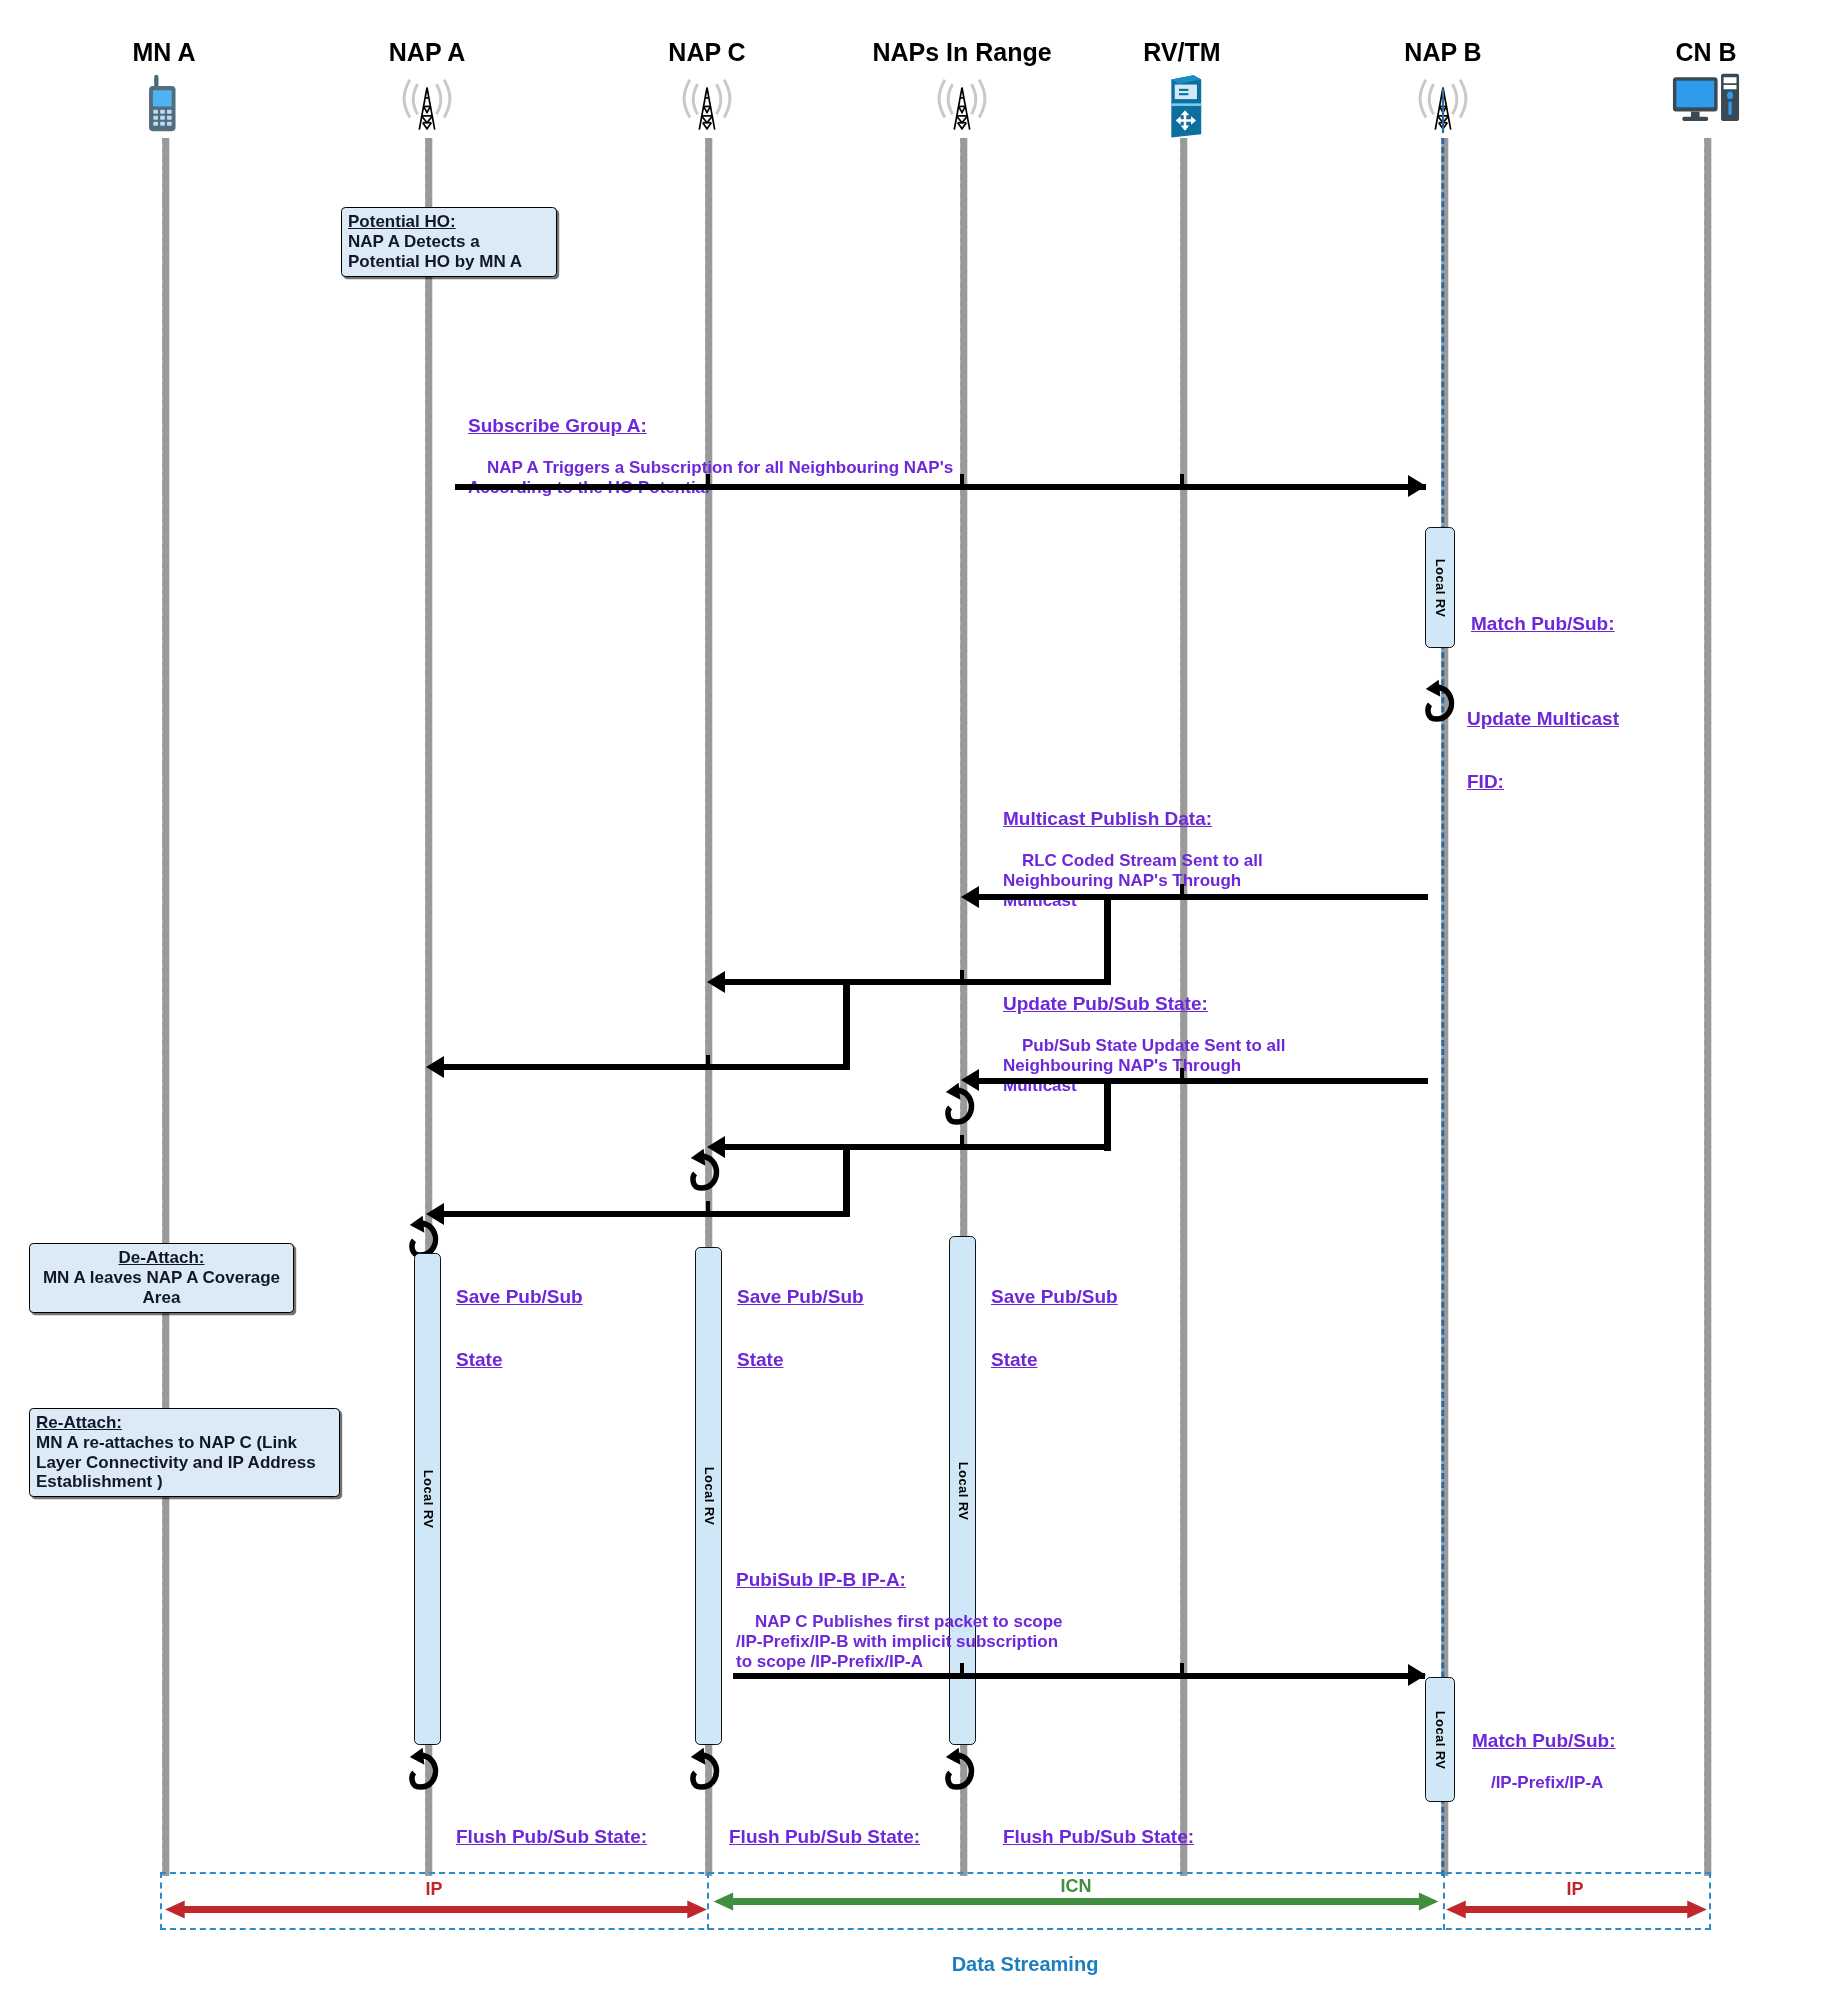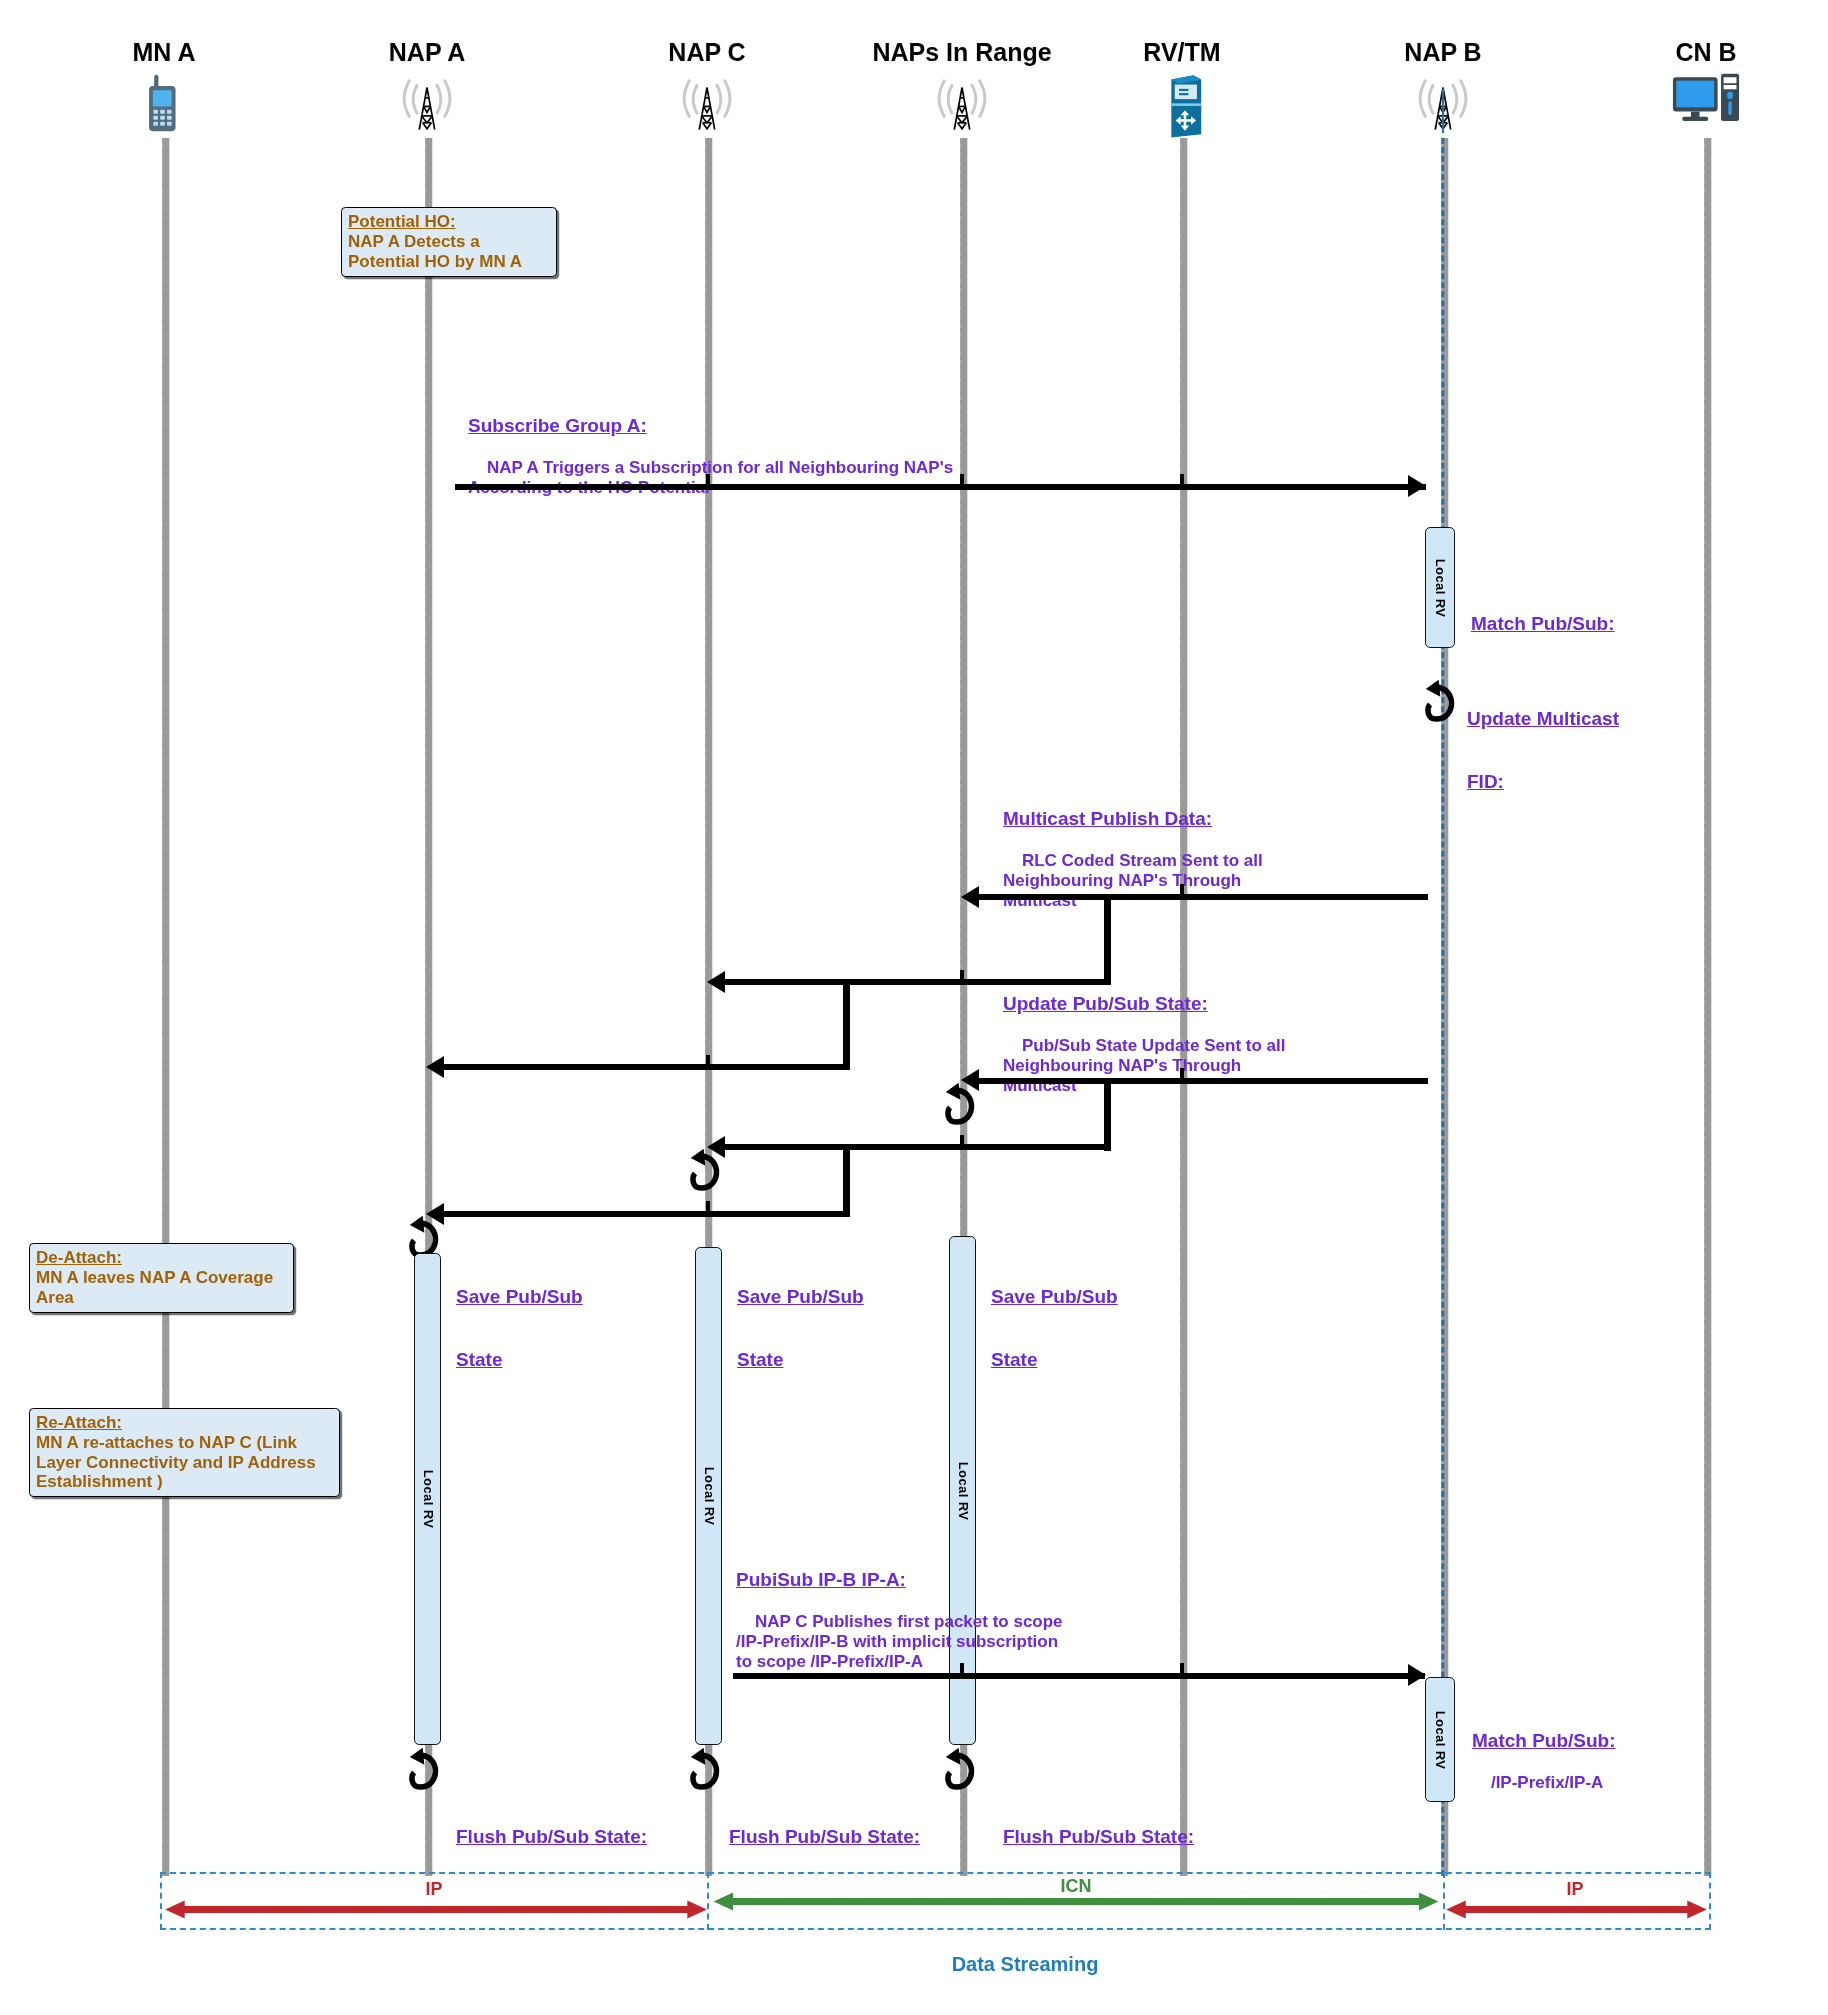--- a/index.html
+++ b/index.html
@@ -6,21 +6,21 @@
   body{font-family:"Liberation Sans",sans-serif;}
   #canvas{position:relative;width:1828px;height:2015px;background:#fff;overflow:hidden;}
   .actor-label{position:absolute;transform:translateX(-50%);font-weight:bold;font-size:25px;color:#000;white-space:nowrap;text-align:center;}
   .actor-icon{position:absolute;transform:translateX(-50%);}
   .lifeline{position:absolute;width:3.9px;background:transparent;
     background-image:linear-gradient(#9a9a9a 0 0);
     border-left:3.9px dashed #9a9a9a;transform:translateX(-1.7px);}
   .lifeline.blue{border-left-color:#2b6ca3;}
 
   .note{position:absolute;background:#dceaf5;border:1.3px solid #000;border-radius:4.3px;
-    box-sizing:border-box;padding:4.3px 6px;font-size:17px;font-weight:bold;line-height:1.16;color:#a16207;
+    box-sizing:border-box;padding:4.3px 6px;font-size:17px;font-weight:bold;line-height:1.16;color:#0f172a;
     box-shadow:2.2px 2.2px 0 rgba(0,0,0,0.55);}
   .note .ttl{text-decoration:underline;display:block;}
 
   .act{position:absolute;background:#cfe7f7;border:1.7px solid #111;border-radius:5.2px;box-sizing:border-box;}
   .act .rv{position:absolute;left:50%;top:50%;transform:translate(-50%,-50%) rotate(90deg);
     font-size:13px;font-weight:bold;white-space:nowrap;letter-spacing:0.4px;}
 
   .msg{position:absolute;height:0;border-top:6.5px solid #000;}
   .arrowR{position:absolute;width:0;height:0;border-top:11.6px solid transparent;border-bottom:11.6px solid transparent;border-left:18px solid #000;}
   .arrowL{position:absolute;width:0;height:0;border-top:11.6px solid transparent;border-bottom:11.6px solid transparent;border-right:18px solid #000;}
@@ -286,21 +286,21 @@
   <div class="arrowL" style="left:426px;top:1203px;"></div>
   <div class="tick" style="left:706px;top:1201px;"></div>
 
   <div class="selfloop" style="left:407px;top:1214px;">
     <svg width="39" height="47" viewBox="0 0 90 110">
       <path d="M30 22 C78 22 78 96 30 96 C8 96 8 70 16 62" fill="none" stroke="#000" stroke-width="13"></path>
       <polygon points="36,4 6,26 40,44" fill="#000"></polygon>
     </svg>
   </div>
 
-  <div class="note" style="left:29px;top:1243px;width:265px;">
+  <div class="note" style="left:29px;top:1243px;width:265px;text-align:center;">
     <span class="ttl">De-Attach:</span>
     <span>MN A leaves NAP A Coverage Area</span>
   </div>
   <div class="note" style="left:29px;top:1380px;width:311px;margin-top:28px;">
     <span class="ttl">Re-Attach:</span>
     <span>MN A re-attaches to NAP C (Link Layer Connectivity and IP Address Establishment )</span>
   </div>
 
   <div class="act" style="left:414px;top:1253px;width:27px;height:492px;">
     <span class="rv">Local RV</span>

